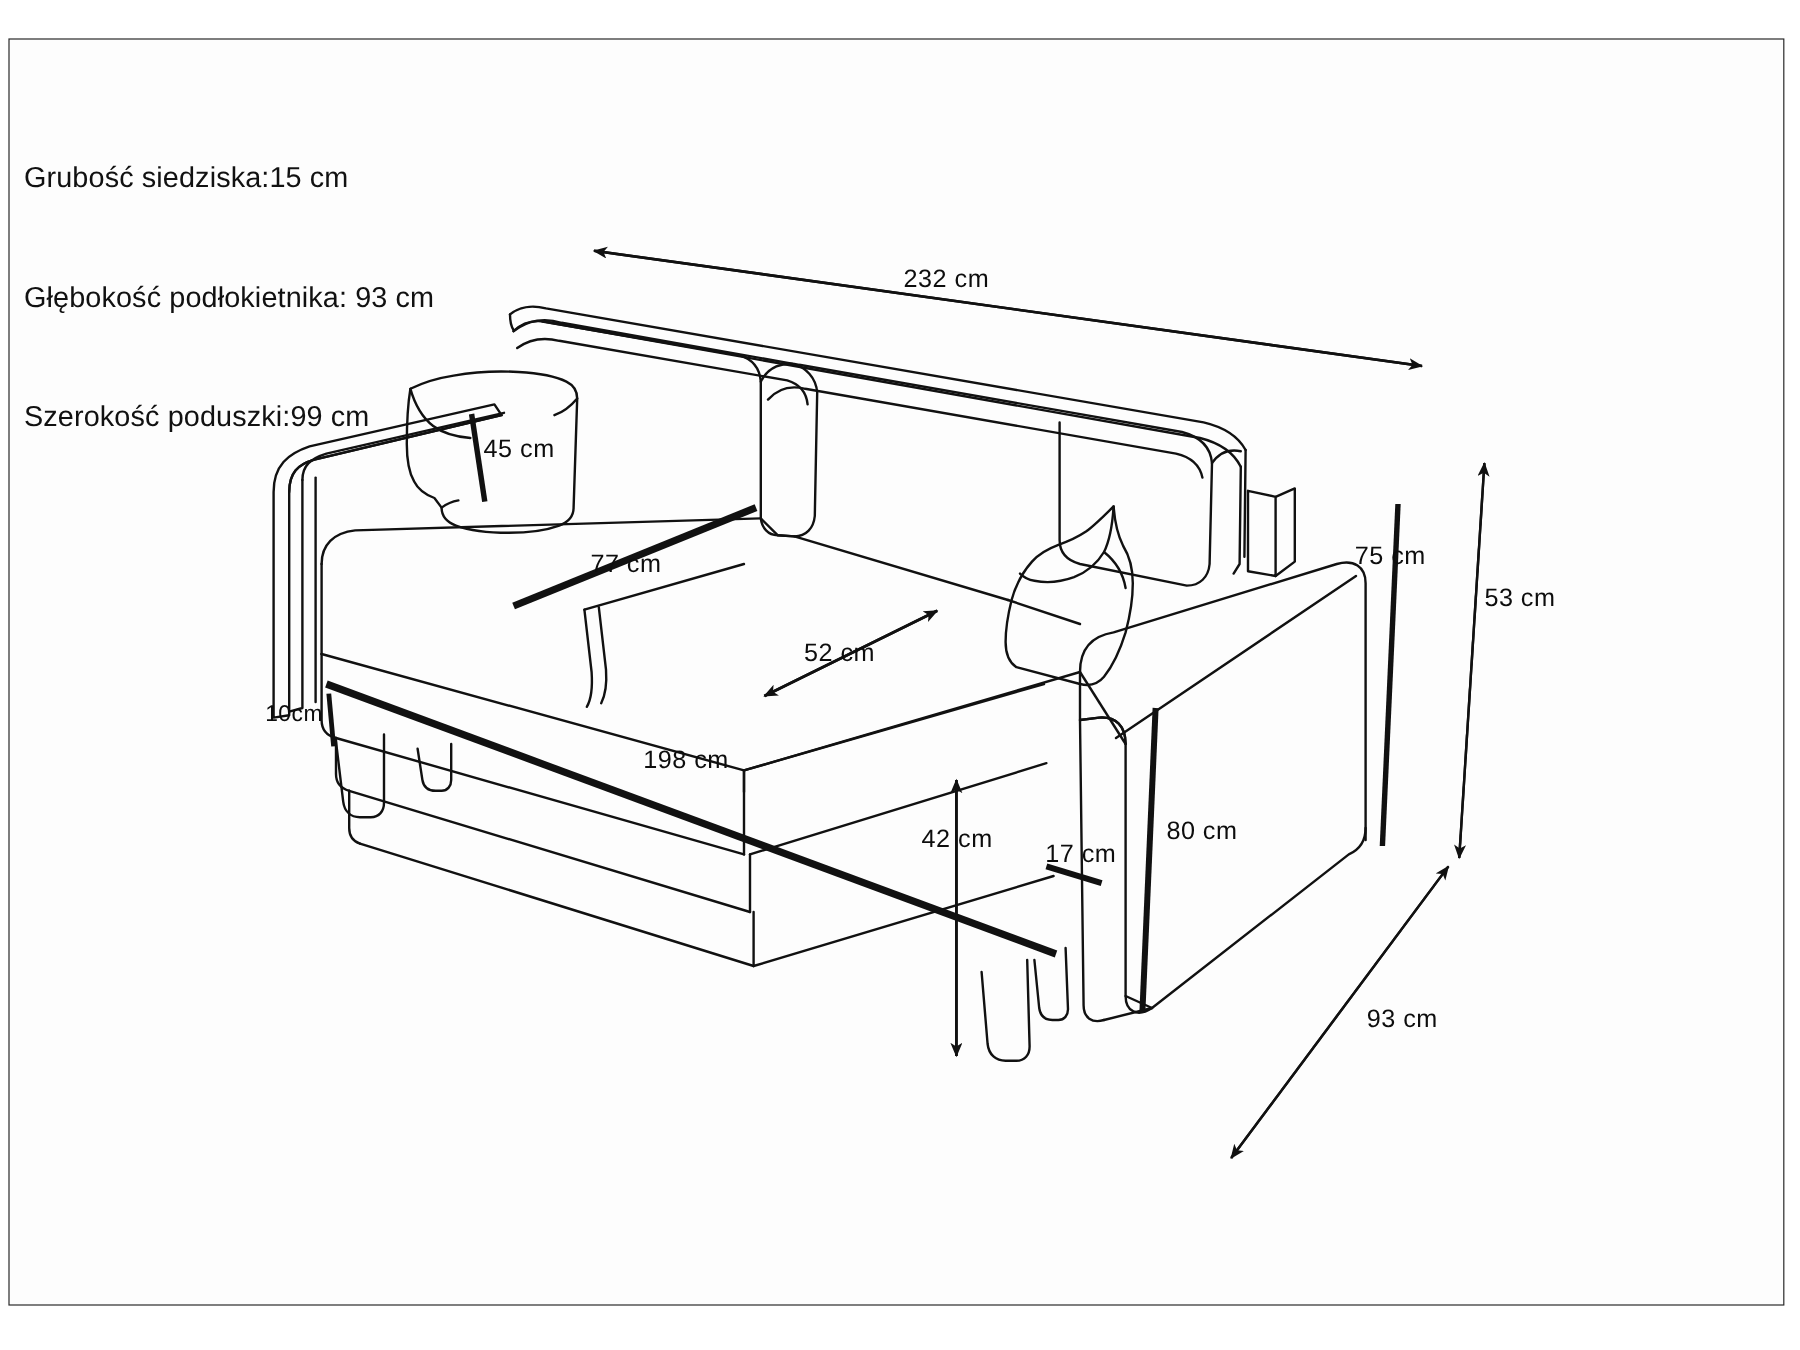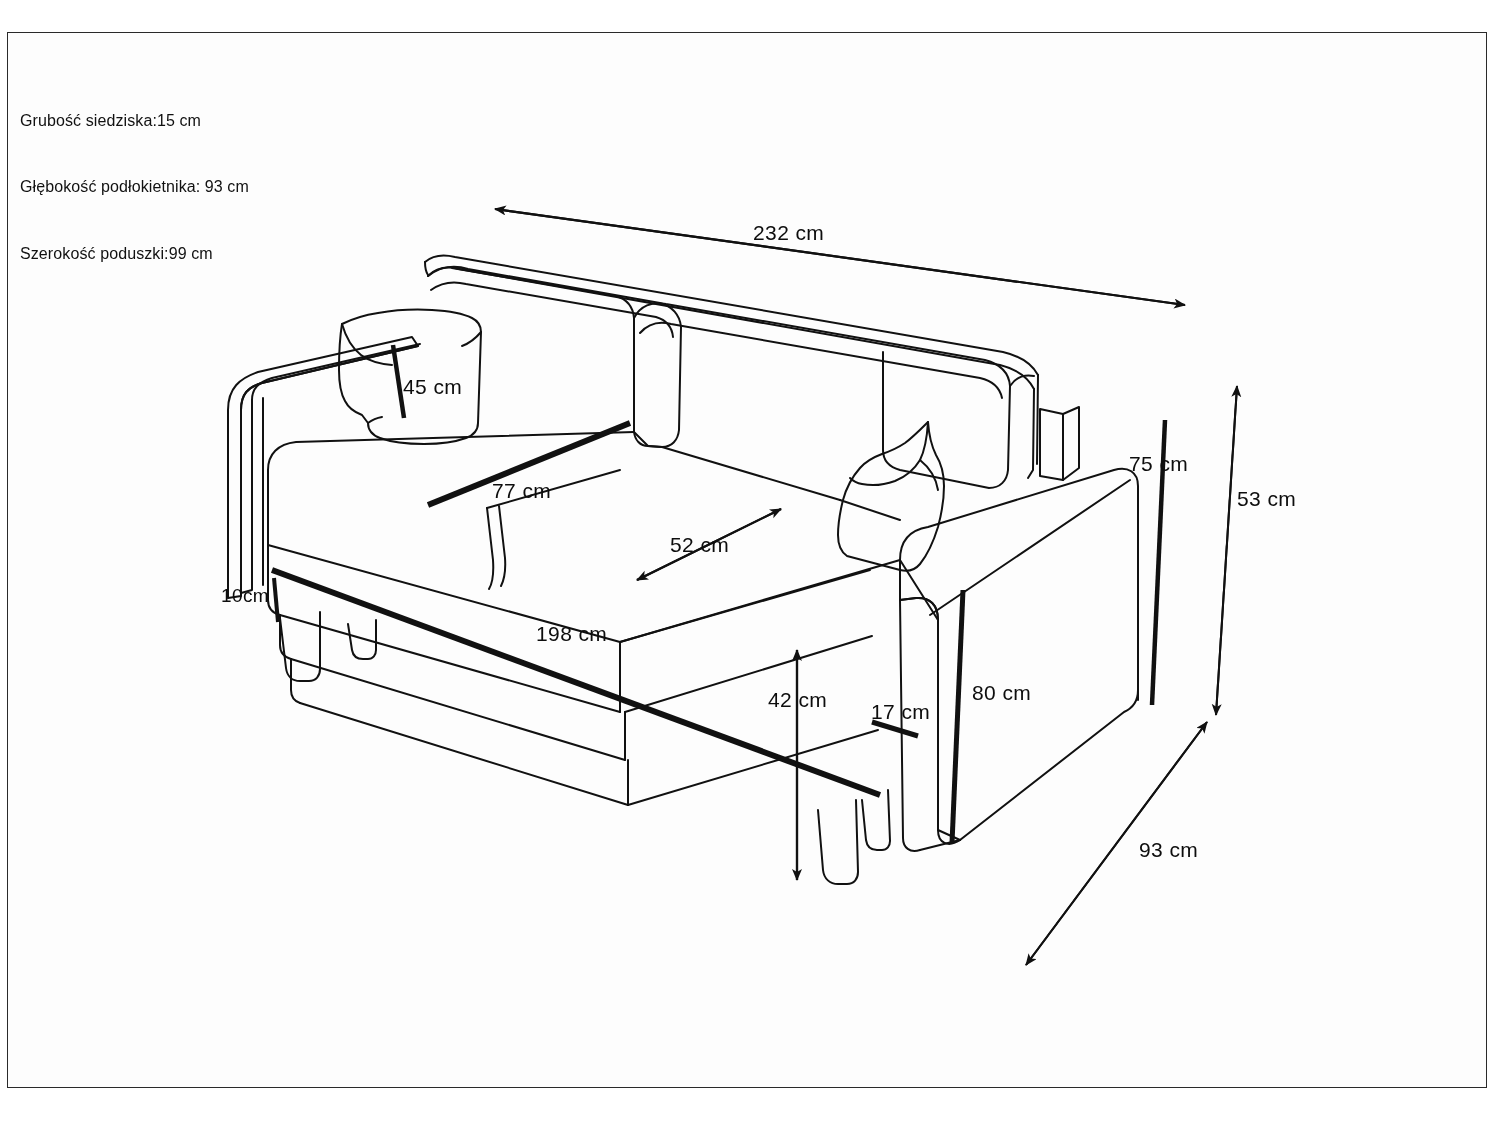--- a/index.html
+++ b/index.html
@@ -27,21 +27,21 @@
     height: 1056px;
     border: 1.5px solid #2a2a2a;
     background: #fdfdfd;
     box-sizing: border-box;
   }
   #spec-list {
     position: absolute;
     left: 20px;
     top: 66px;
     line-height: 1.38;
-    font-size: 16px;
+    font-size: 24px;
     color: #111;
     white-space: pre;
   }
   #spec-list div { letter-spacing: 0.1px; }
   #drawing {
     position: absolute;
     left: 0;
     top: 0;
     width: 1500px;
     height: 1125px;
@@ -264,23 +264,23 @@
 
     <g>
       <line x1="1026" y1="965" x2="1207" y2="722" stroke="#111" stroke-width="2" marker-end="url(#ah)"></line>
       <line x1="1207" y1="722" x2="1026" y2="965" stroke="#111" stroke-width="2" marker-end="url(#ah)"></line>
     </g>
 
   </svg>
 
   <div class="dimlabel" style="left:753px; top:221px;">232 cm</div>
 
-  <div class="dimlabel" style="left:403px; top:375px;">45 cm</div>
-
-  <div class="dimlabel" style="left:492px; top:459px;margin-top:20px;">77 cm</div>
+  <div class="dimlabel" style="left:403px; top:363px;">45 cm</div>
+
+  <div class="dimlabel" style="left:492px; top:459px;">77 cm</div>
 
   <div class="dimlabel" style="left:670px; top:533px;">52 cm</div>
 
   <div class="dimlabel" style="left:1129px; top:452px;">75 cm</div>
 
   <div class="dimlabel" style="left:1237px; top:487px;">53 cm</div>
 
   <div class="dimlabel" style="left:536px; top:622px;">198 cm</div>
 
   <div class="dimlabel" style="left:768px; top:688px;">42 cm</div>

